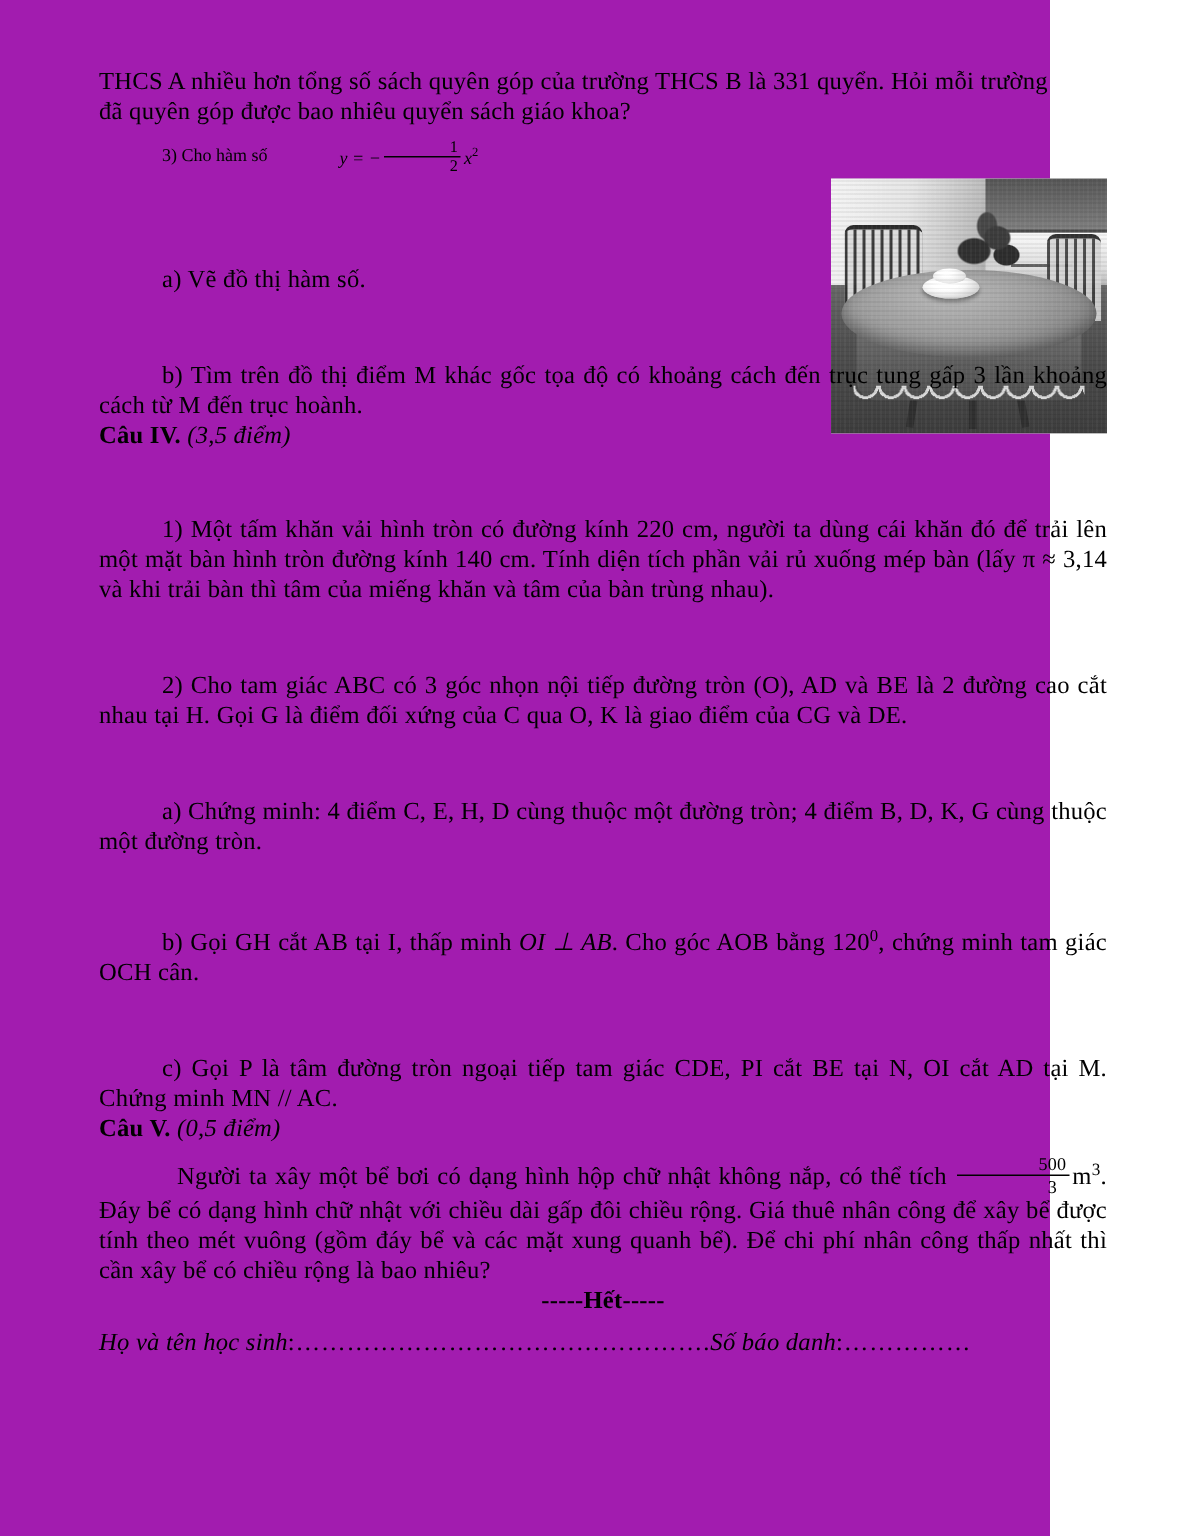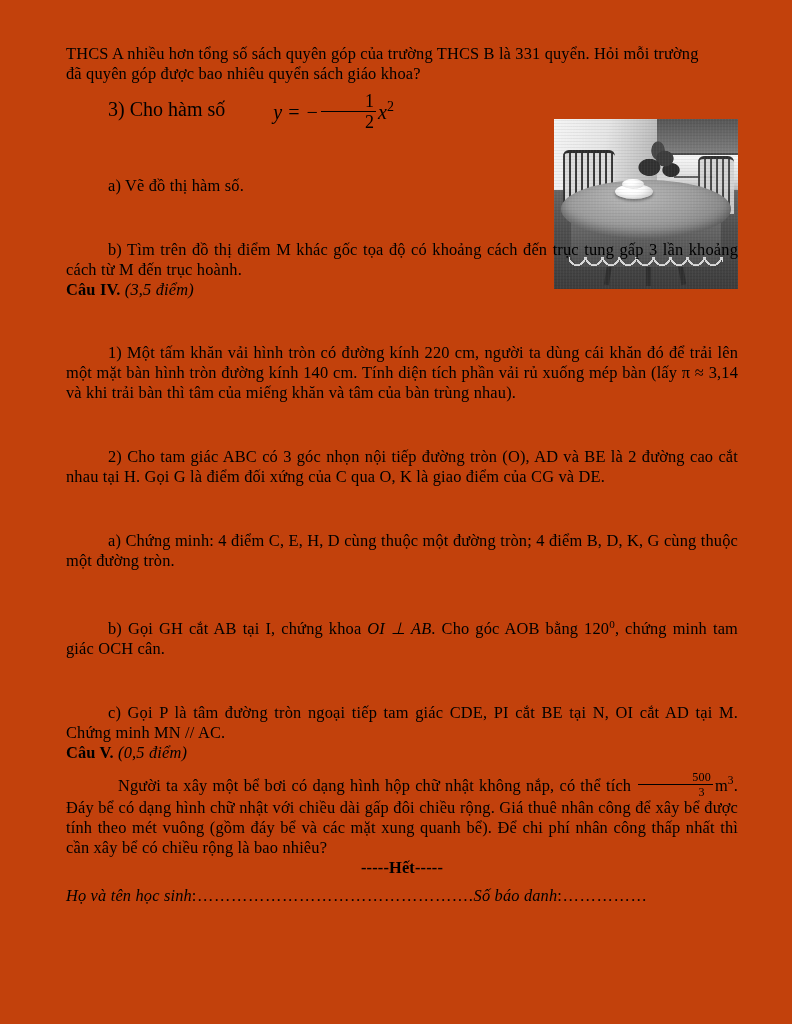--- a/index.html
+++ b/index.html
@@ -12,23 +12,23 @@
     height: 1024px;
     font-family: "Liberation Serif", "DejaVu Serif", serif;
     color: #000000;
     position: relative;
     overflow: hidden;
   }
 
   .page {
     position: absolute;
     left: 0; top: 0;
-    width: 792px;
+    width: 700px;
     height: 1024px;
-    background: #c2410c;
+    background: #a21caf;
   }
 
   .content {
     position: absolute;
     left: 66px;
     top: 44px;
     width: 672px;
   }
   .para {
     margin: 0;
@@ -71,21 +71,21 @@
 
   .mathit {
     font-style: italic;
     font-family: "Liberation Serif", serif;
   }
   sup.deg { font-size: 0.68em; vertical-align: super; }
   sup.exp { font-size: 0.70em; vertical-align: super; }
 
   
   .formula-line {
-    font-size: 20px;
+    font-size: 12px;
     line-height: 19.9px;
     text-indent: 42px;
     margin: 0;
     height: 40px;
   }
   .eq {
     display: inline-block;
     vertical-align: middle;
     margin-left: 6px;
     font-family: "Liberation Serif", serif;
@@ -232,21 +232,21 @@
     <div class="para indent-lg"><span>b) Tìm trên đồ thị điểm M khác gốc tọa độ có khoảng cách đến trục tung gấp 3 lần khoảng cách từ M đến trục hoành.</span></div>
 
     <div class="para"><span class="bold">Câu IV.</span> <span class="bi">(3,5 điểm)</span></div>
 
     <div class="para indent-lg"><span>1) Một tấm khăn vải hình tròn có đường kính 220 cm, người ta dùng cái khăn đó để trải lên một mặt bàn hình tròn đường kính 140 cm. Tính diện tích phần vải rủ xuống mép bàn (lấy π ≈ 3,14 và khi trải bàn thì tâm của miếng khăn và tâm của bàn trùng nhau).</span></div>
 
     <div class="para indent-lg"><span>2) Cho tam giác ABC có 3 góc nhọn nội tiếp đường tròn (O), AD và BE là 2 đường cao cắt nhau tại H. Gọi G là điểm đối xứng của C qua O, K là giao điểm của CG và DE.</span></div>
 
     <div class="para indent-lg"><span>a) Chứng minh: 4 điểm C, E, H, D cùng thuộc một đường tròn; 4 điểm B, D, K, G cùng thuộc một đường tròn.</span></div>
 
-    <div class="para indent-lg"><span>b) Gọi GH cắt AB tại I, chứng khoa </span><span class="mathit">OI ⊥ AB</span><span>. Cho góc AOB bằng 120</span><sup class="deg">0</sup><span>, chứng minh tam giác OCH cân.</span></div>
+    <div class="para indent-lg"><span>b) Gọi GH cắt AB tại I, thấp minh </span><span class="mathit">OI ⊥ AB</span><span>. Cho góc AOB bằng 120</span><sup class="deg">0</sup><span>, chứng minh tam giác OCH cân.</span></div>
 
     <div class="para indent-lg"><span>c) Gọi P là tâm đường tròn ngoại tiếp tam giác CDE,  PI cắt BE tại N, OI cắt AD tại M. Chứng minh MN // AC.</span></div>
 
     <div class="para"><span class="bold">Câu V.</span> <span class="bi">(0,5 điểm)</span></div>
 
     <div class="spacer-sm"></div>
 
     <div class="para" style="text-indent:52px;"><span>Người ta xây một bể bơi có dạng hình hộp chữ nhật không nắp, có thể tích </span><span class="frac frac-sm"><span class="num">500</span><span class="den">3</span></span><span>m</span><sup class="exp">3</sup><span>. Đáy bể có dạng hình chữ nhật với chiều dài gấp đôi chiều rộng. Giá thuê nhân công để xây bể được tính theo mét vuông (gồm đáy bể và các mặt xung quanh bể). Để chi phí nhân công thấp nhất thì cần xây bể có chiều rộng là bao nhiêu?</span></div>
 
     <div class="para center"><span class="bold">-----Hết-----</span></div>

